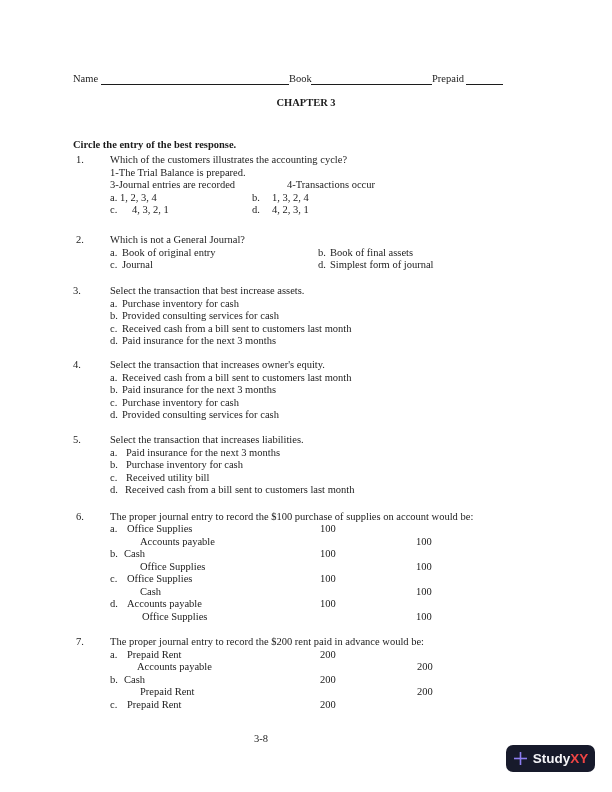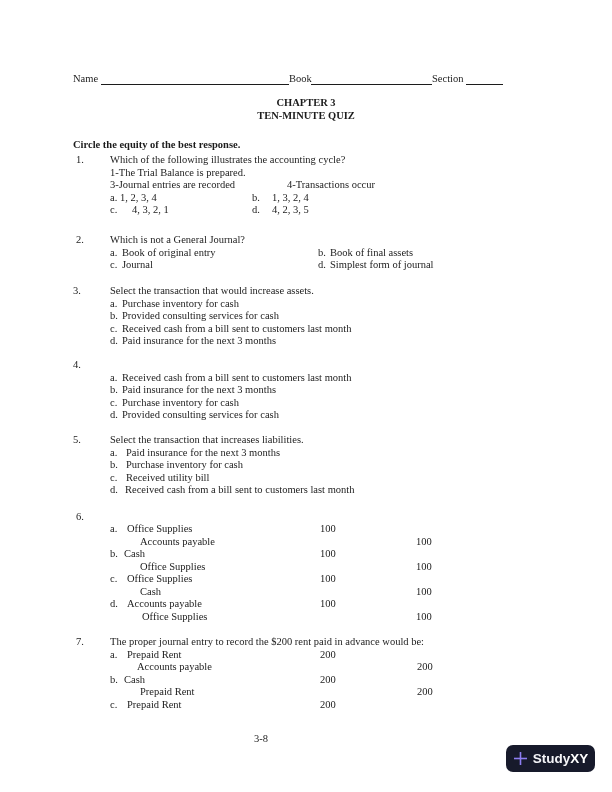--- a/index.html
+++ b/index.html
@@ -22,71 +22,70 @@
   .footer-num{position:absolute;}
   .badge{
     position:absolute;left:506px;top:745px;
     width:89px;height:27px;
     background:#171a2b;border-radius:7px;
     display:flex;align-items:center;justify-content:center;gap:5px;
     font-family:"Liberation Sans", sans-serif;
     font-weight:bold;font-size:13.5px;line-height:27px;
   }
   .badge .study{color:#f4f4f8;}
-  .badge .xy{color:#ffffff;}
+  .badge .xy{color:#ef4444;}
   .plus{display:flex;align-items:center;}
 </style>
 </head>
 <body>
 
 <div class="page">
 
   
   <div class="ln" style="top:73px">
     <span class="s" style="left:73px">Name</span>
     <span class="s" style="left:289px">Book</span>
-    <span class="s" style="left:432px">Section</span>
+    <span class="s" style="left:432px">Prepaid</span>
   </div>
   <div class="blank" style="left:101px;top:73px;width:188px"></div>
   <div class="blank" style="left:311px;top:73px;width:121px"></div>
   <div class="blank" style="left:466px;top:73px;width:37px"></div>
 
   
   <div class="ln center" style="top:97px">CHAPTER 3</div>
-  <div class="ln center" style="top:109.5px">TEN-MINUTE QUIZ</div>
 
   
   <div class="ln" style="top:139px">
-    <span class="s b" style="left:73px">Circle the equity of the best response.</span>
+    <span class="s b" style="left:73px">Circle the entry of the best response.</span>
   </div>
 
   
   <div class="q">
     <div class="ln" style="top:154px">
       <span class="s" style="left:76px">1.</span>
-      <span class="s" style="left:110px">Which of the following illustrates the accounting cycle?</span>
+      <span class="s" style="left:110px">Which of the customers illustrates the accounting cycle?</span>
     </div>
     <div class="ln" style="top:166.5px">
       <span class="s" style="left:110px">1-The Trial Balance is prepared.</span>
     </div>
     <div class="ln" style="top:179px">
       <span class="s" style="left:110px">3-Journal entries are recorded</span>
       <span class="s" style="left:287px">4-Transactions occur</span>
     </div>
     <div class="ln" style="top:191.5px">
       <span class="s" style="left:110px">a.</span>
       <span class="s" style="left:120px">1, 2, 3, 4</span>
       <span class="s" style="left:252px">b.</span>
       <span class="s" style="left:272px">1, 3, 2, 4</span>
     </div>
     <div class="ln" style="top:204px">
       <span class="s" style="left:110px">c.</span>
       <span class="s" style="left:132px">4, 3, 2, 1</span>
       <span class="s" style="left:252px">d.</span>
-      <span class="s" style="left:272px">4, 2, 3, 5</span>
+      <span class="s" style="left:272px">4, 2, 3, 1</span>
     </div>
   </div>
 
   
   <div class="q">
     <div class="ln" style="top:234px">
       <span class="s" style="left:76px">2.</span>
       <span class="s" style="left:110px">Which is not a General Journal?</span>
     </div>
     <div class="ln" style="top:246.5px">
@@ -100,21 +99,21 @@
       <span class="s" style="left:122px">Journal</span>
       <span class="s" style="left:318px">d.</span>
       <span class="s" style="left:330px">Simplest form of journal</span>
     </div>
   </div>
 
   
   <div class="q">
     <div class="ln" style="top:285px">
       <span class="s" style="left:73px">3.</span>
-      <span class="s" style="left:110px">Select the transaction that would increase assets.</span>
+      <span class="s" style="left:110px">Select the transaction that best increase assets.</span>
     </div>
     <div class="ln" style="top:297.5px">
       <span class="s" style="left:110px">a.</span>
       <span class="s" style="left:122px">Purchase inventory for cash</span>
     </div>
     <div class="ln" style="top:310px">
       <span class="s" style="left:110px">b.</span>
       <span class="s" style="left:122px">Provided consulting services for cash</span>
     </div>
     <div class="ln" style="top:322.5px">
@@ -124,20 +123,21 @@
     <div class="ln" style="top:335px">
       <span class="s" style="left:110px">d.</span>
       <span class="s" style="left:122px">Paid insurance for the next 3 months</span>
     </div>
   </div>
 
   
   <div class="q">
     <div class="ln" style="top:359px">
       <span class="s" style="left:73px">4.</span>
+      <span class="s" style="left:110px">Select the transaction that increases owner's equity.</span>
     </div>
     <div class="ln" style="top:371.5px">
       <span class="s" style="left:110px">a.</span>
       <span class="s" style="left:122px">Received cash from a bill sent to customers last month</span>
     </div>
     <div class="ln" style="top:384px">
       <span class="s" style="left:110px">b.</span>
       <span class="s" style="left:122px">Paid insurance for the next 3 months</span>
     </div>
     <div class="ln" style="top:396.5px">
@@ -171,20 +171,21 @@
     <div class="ln" style="top:484px">
       <span class="s" style="left:110px">d.</span>
       <span class="s" style="left:125px">Received cash from a bill sent to customers last month</span>
     </div>
   </div>
 
   
   <div class="q">
     <div class="ln" style="top:510.5px">
       <span class="s" style="left:76px">6.</span>
+      <span class="s" style="left:110px">The proper journal entry to record the $100 purchase of supplies on account would be:</span>
     </div>
     <div class="ln" style="top:523px">
       <span class="s" style="left:110px">a.</span>
       <span class="s" style="left:127px">Office Supplies</span>
       <span class="s" style="left:320px">100</span>
     </div>
     <div class="ln" style="top:535.5px">
       <span class="s" style="left:140px">Accounts payable</span>
       <span class="s" style="left:416px">100</span>
     </div>

